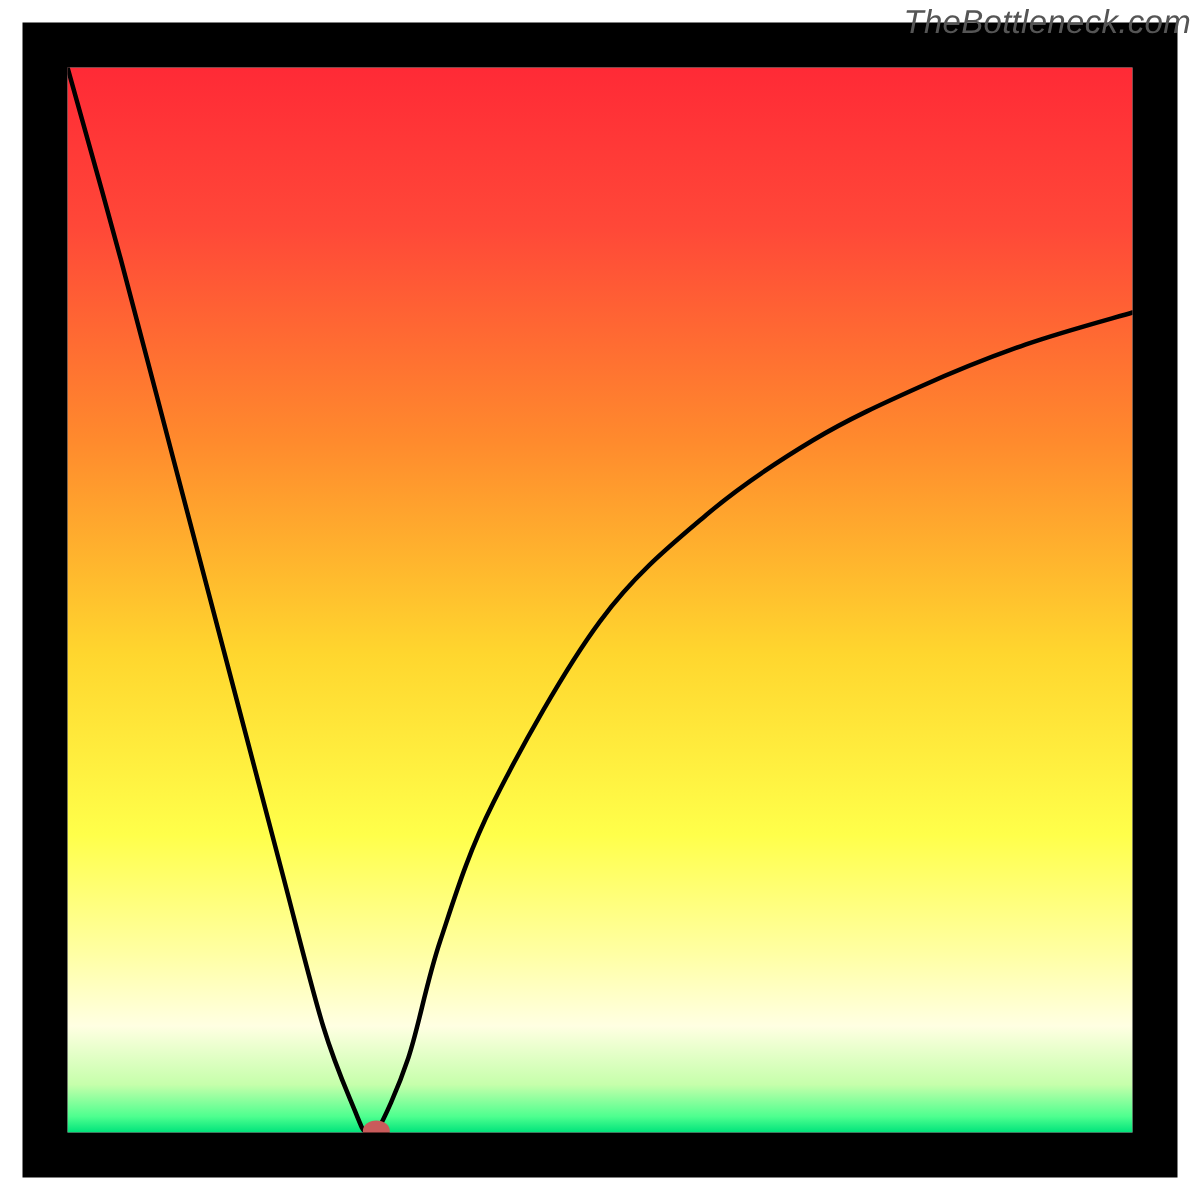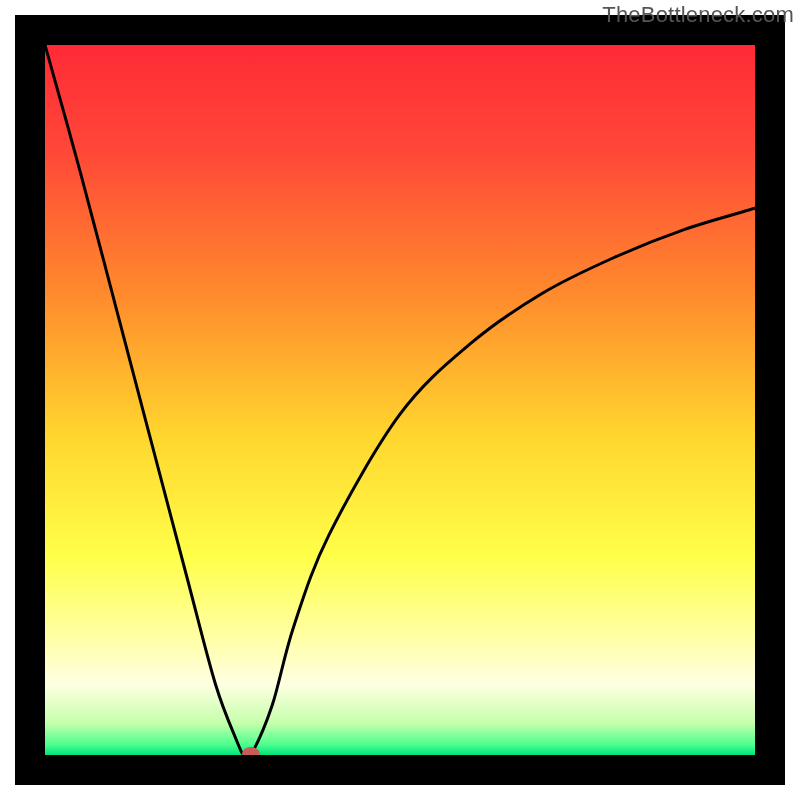--- a/index.html
+++ b/index.html
@@ -19,20 +19,21 @@
   }
   .watermark {
     position: absolute;
     top: 2px;
     right: 6px;
     font-size: 22px;
     font-weight: 500;
     color: #555555;
     letter-spacing: 0.2px;
     z-index: 10;
+    font-style: italic;
   }
   svg {
     display: block;
   }
 </style>
 </head>
 <body>
 
 <div class="frame">
   <div class="watermark">TheBottleneck.com</div>

